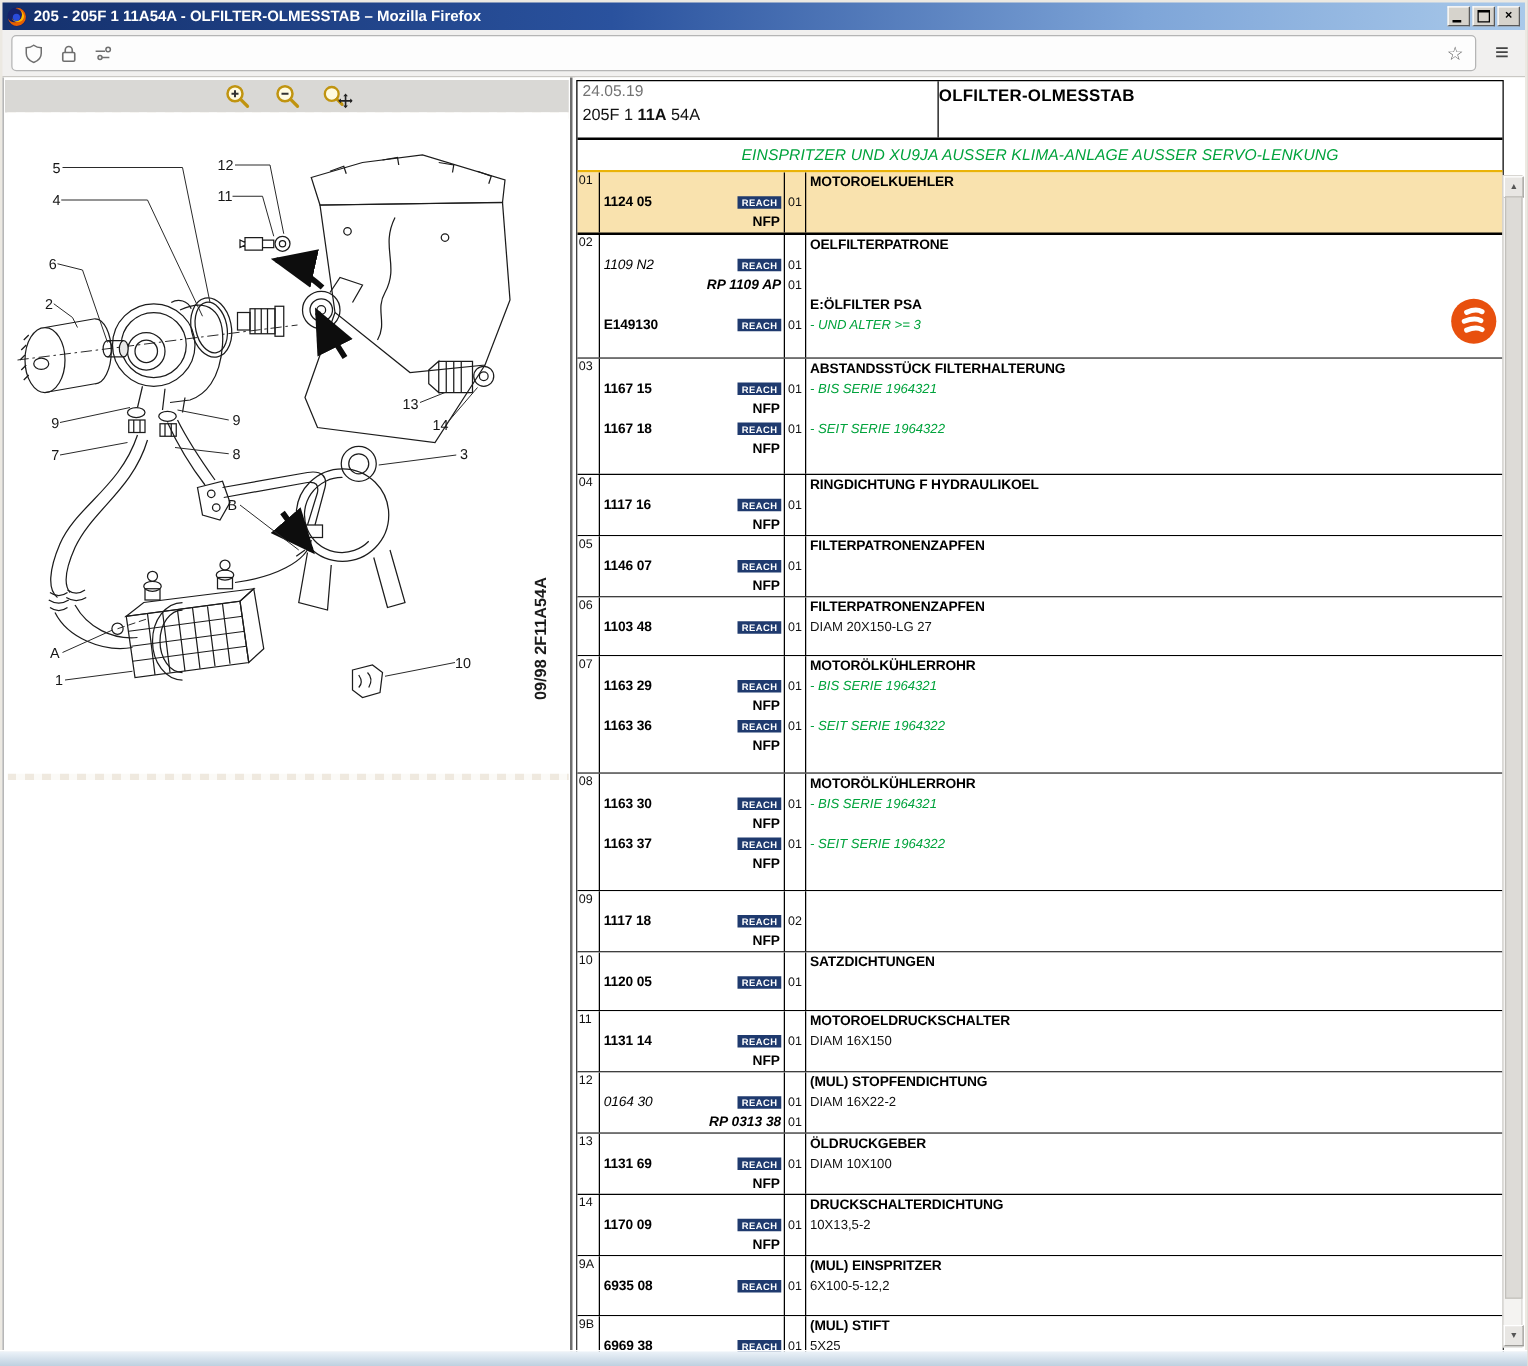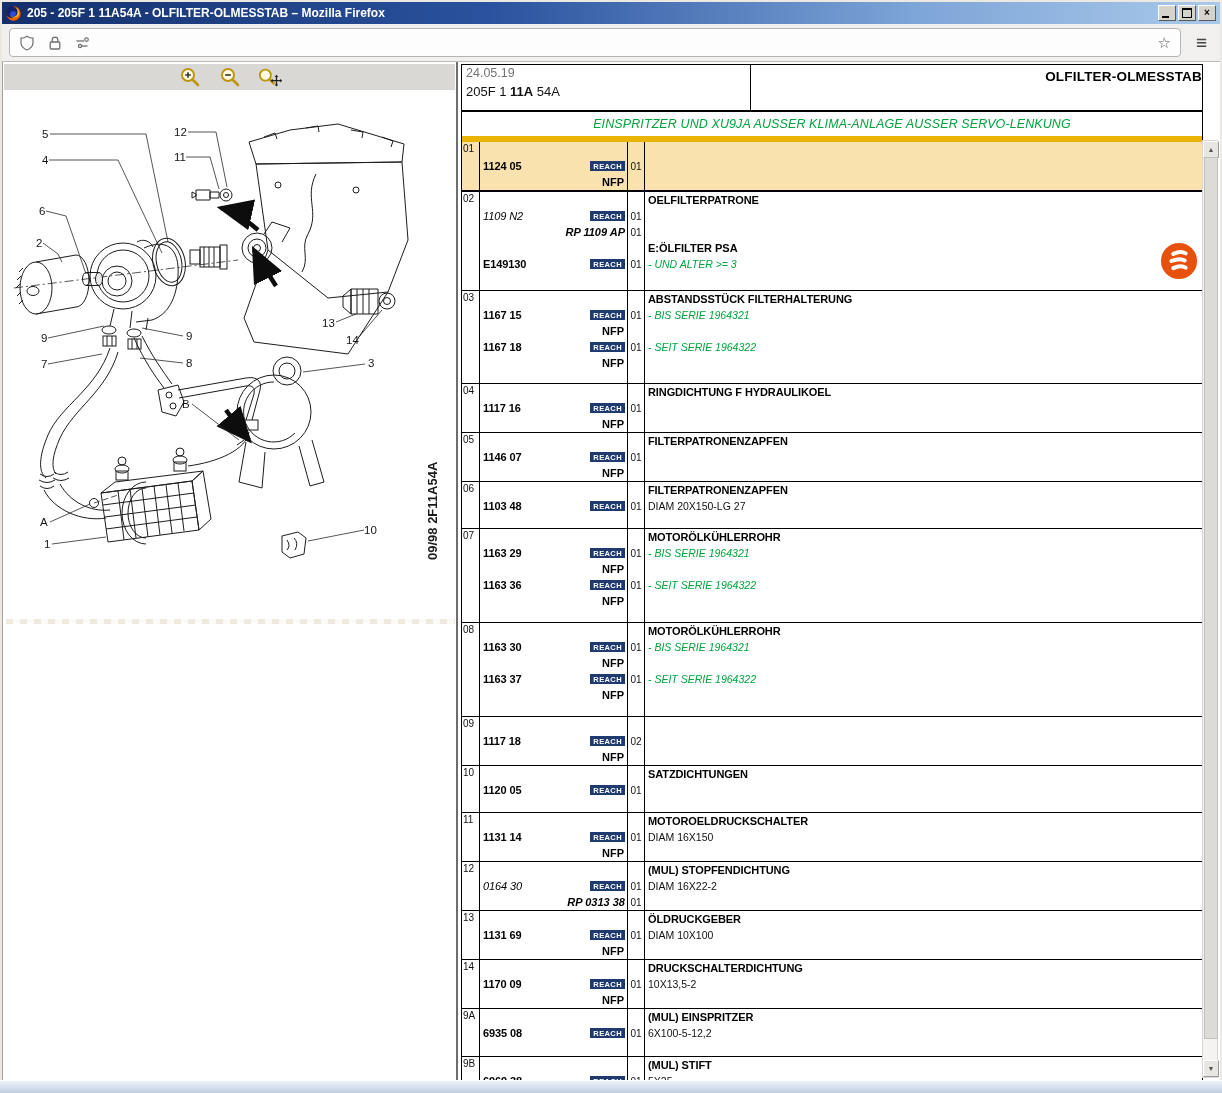--- a/index.html
+++ b/index.html
@@ -49,23 +49,23 @@
   svg .thick{stroke:#0d0d0d;fill:none;stroke-width:4.5;}
 
   
   .right-pane{position:absolute;left:458px;top:0;right:0;height:100%;background:#fff;}
   .ptable{position:absolute;left:1px;top:2px;width:740px;border:1px solid #000;background:#fff;}
   .thead{display:grid;grid-template-columns:289px 1fr;border-bottom:2px solid #000;height:45px;}
   .th-left{border-right:1px solid #000;padding:1px 4px;}
   .date{font-size:12.5px;color:#737373;}
   .codeline{font-size:13px;color:#111;margin-top:4px;}
   .codeline .b{font-weight:bold;}
-  .th-right{display:flex;align-items:flex-start;justify-content:flex-end;padding-top:4px;}
+  .th-right{display:flex;align-items:flex-start;justify-content:flex-start;padding-top:4px;}
   .ptitle{font-weight:bold;font-size:13.5px;letter-spacing:.2px;color:#000;}
-  .subtitle-row{height:24px;border-bottom:6px solid #eab308;display:flex;align-items:center;justify-content:center;}
+  .subtitle-row{height:24px;border-bottom:2px solid #eab308;display:flex;align-items:center;justify-content:center;}
   .subtitle{color:#00a33c;font-style:italic;font-size:12.5px;letter-spacing:.1px;}
 
   .row{display:grid;grid-template-columns:18px 148px 17px 1fr;border-bottom:1px solid #000;background:#fff;}
   .row.hl{background:#f9e2ae;border-bottom-width:2px;}
   .cellc{border-right:1px solid #000;position:relative;}
   .cellc.last{border-right:none;}
   .posn{font-size:10px;color:#111;padding:1px 0 0 1px;display:block;}
   .line{height:16px;display:flex;align-items:center;overflow:visible;}
   .partc .line{padding-left:3px;padding-right:2px;}
   .ref{font-weight:bold;font-size:11px;letter-spacing:-.1px;white-space:nowrap;}
@@ -371,20 +371,27 @@
                   <span class="nfp">NFP</span>
                 </div>
               </div>
               <div class="cellc qtyc">
                 <div class="line"></div>
                 <div class="line">
                   <span class="qtyn">01</span>
                 </div>
                 <div class="line"></div>
               </div>
+              <div class="cellc descc last">
+                <div class="line">
+                  <span class="dtitle">MOTOROELKUEHLER</span>
+                </div>
+                <div class="line"></div>
+                <div class="line"></div>
+              </div>
             </div>
             <div class="row" style="min-height: 98px;">
               <div class="cellc posc">
                 <span class="posn">02</span>
               </div>
               <div class="cellc partc">
                 <div class="line"></div>
                 <div class="line">
                   <span class="ref it">1109 N2</span>
                   <span class="badge">REACH</span>

